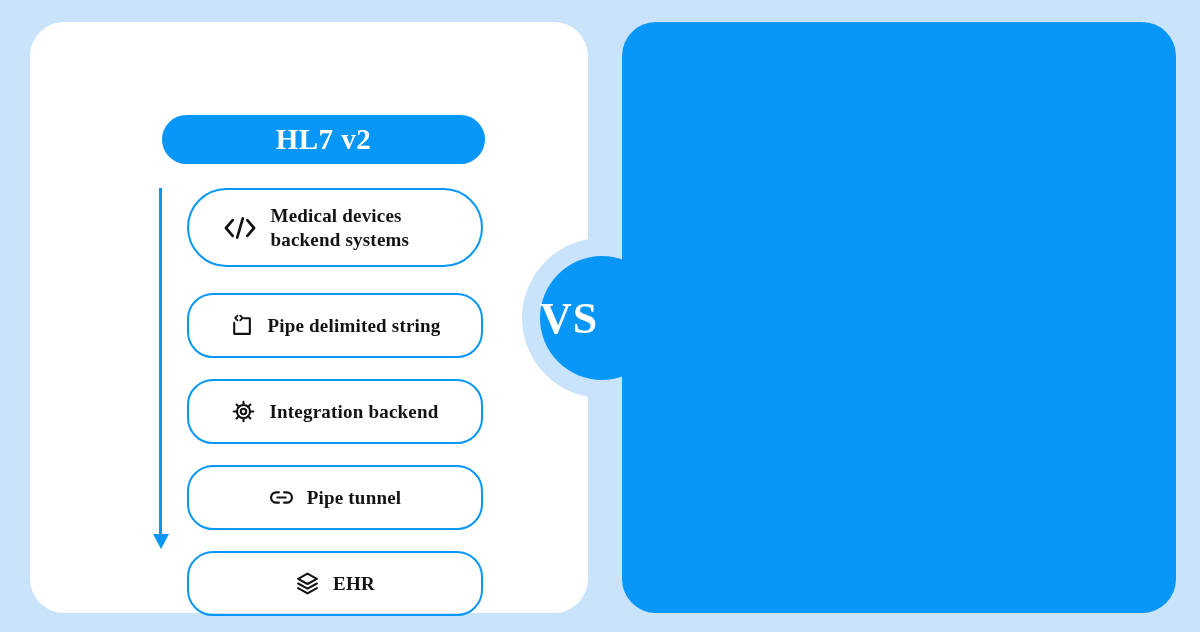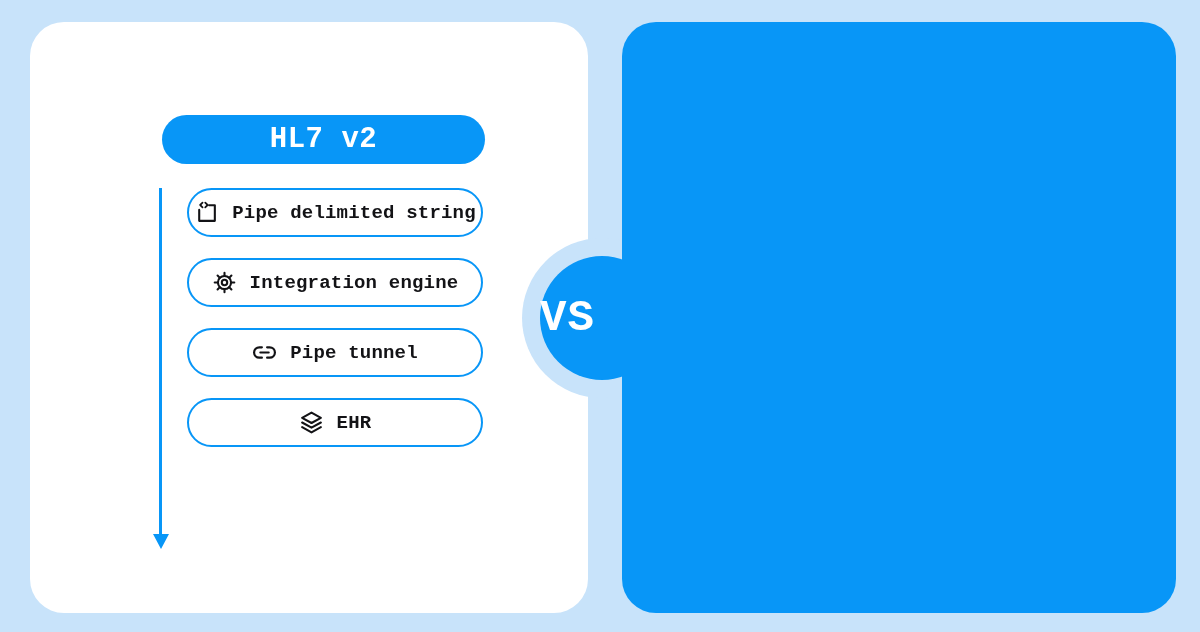--- a/index.html
+++ b/index.html
@@ -3,21 +3,21 @@
 <meta charset="utf-8">
 <style>
   html, body { margin: 0; padding: 0; }
   body { background: #c8e3fa; }
 
   .stage {
     position: relative;
     width: 1200px;
     height: 632px;
     background: var(--bg, #c8e3fa);
-    font-family: Liberation Mono, monospace;
+    font-family: Liberation Serif, serif;
     overflow: hidden;
   }
 
   .panel { position: absolute; top: 22px; height: 591px; border-radius: 34px; }
   .panel-left  { left: 30px;  width: 558px; background: var(--white, #fff); }
   .panel-right { left: 622px; width: 554px; background: var(--blue, #0896f7); }
 
   .pill {
     position: absolute; height: 49px; border-radius: 25px;
     display: flex; align-items: center; justify-content: center;
@@ -35,21 +35,21 @@
   .arrow-left::after  { border-top: 15px solid var(--blue); }
 
   .items { position: absolute; display: flex; flex-direction: column; }
   .items-left  { left: 157px; top: 166px; width: 296px; }
 
   .box {
     display: flex; align-items: center; justify-content: center; gap: 13px;
     box-sizing: border-box; background: transparent;
   }
   .items-left .box {
-    height: 49px; border: 2.5px solid var(--blue); border-radius: 26px;
+    height: 65px; border: 2.5px solid var(--blue); border-radius: 26px;
     color: var(--text-dark, #131316); margin-bottom: 21px;
   }
   .items-left .box.two-line { height: 79px; border-radius: 40px; margin-bottom: 26px; }
   .items .box:last-child { margin-bottom: 16px; }
 
   .box .label {
     font-weight: bold; font-size: 19px; letter-spacing: 0.2px; white-space: nowrap;
   }
   .box.two-line .label {
     white-space: normal; max-width: 178px; line-height: 1.22; text-align: left;
@@ -74,39 +74,49 @@
 <body>
 
 <div class="stage" style="--bg: #c8e3fa; --blue: #0896f7; --white: #ffffff; --text-dark: #131316;">
 
   <section class="panel panel-left">
     <div class="pill pill-blue">
       <span>HL7 v2</span>
     </div>
     <div class="flow-arrow arrow-left"></div>
     <div class="items items-left">
+        <div class="box two-line">
+          <span class="icon">
+            <svg viewBox="0 0 32 24" fill="none" stroke="currentColor" stroke-linecap="round" stroke-linejoin="round" stroke-width="2.4">
+              <path d="M9.5 5 L3.5 12 L9.5 19"></path>
+              <path d="M22.5 5 L28.5 12 L22.5 19"></path>
+              <path d="M18.5 3.5 L13.5 20.5"></path>
+            </svg>
+          </span>
+          <span class="label">Medical devices backend systems</span>
+        </div>
         <div class="box">
           <span class="icon">
             <svg viewBox="0 0 24 24" fill="none" stroke="currentColor" stroke-linecap="round" stroke-linejoin="round" stroke-width="2">
               <path d="M14.5 5 H20 V20 H5 V9.5"></path>
               <path d="M8.2 2.6 L5.9 4.8 L8.2 7" stroke-width="1.7"></path>
               <path d="M10.8 2.6 L13.1 4.8 L10.8 7" stroke-width="1.7"></path>
             </svg>
           </span>
           <span class="label">Pipe delimited string</span>
         </div>
         <div class="box">
           <span class="icon">
             <svg viewBox="0 0 24 24" fill="none" stroke="currentColor" stroke-linecap="round" stroke-linejoin="round" stroke-width="2">
               <circle cx="12" cy="12" r="6.3"></circle>
               <circle cx="12" cy="12" r="2.6"></circle>
               <path d="M18.3 12 H21.4 M16.45 16.45 L18.65 18.65 M12 18.3 V21.4 M7.55 16.45 L5.35 18.65 M5.7 12 H2.6 M7.55 7.55 L5.35 5.35 M12 5.7 V2.6 M16.45 7.55 L18.65 5.35"></path>
             </svg>
           </span>
-          <span class="label">Integration engine</span>
+          <span class="label">Integration backend</span>
         </div>
         <div class="box">
           <span class="icon">
             <svg viewBox="0 0 24 24" fill="none" stroke="currentColor" stroke-linecap="round" stroke-linejoin="round" stroke-width="2.1">
               <path d="M9.5 7 H7 a5 5 0 0 0 0 10 h2.5"></path>
               <path d="M14.5 17 H17 a5 5 0 0 0 0 -10 h-2.5"></path>
               <path d="M8 12 h8"></path>
             </svg>
           </span>
           <span class="label">Pipe tunnel</span>

